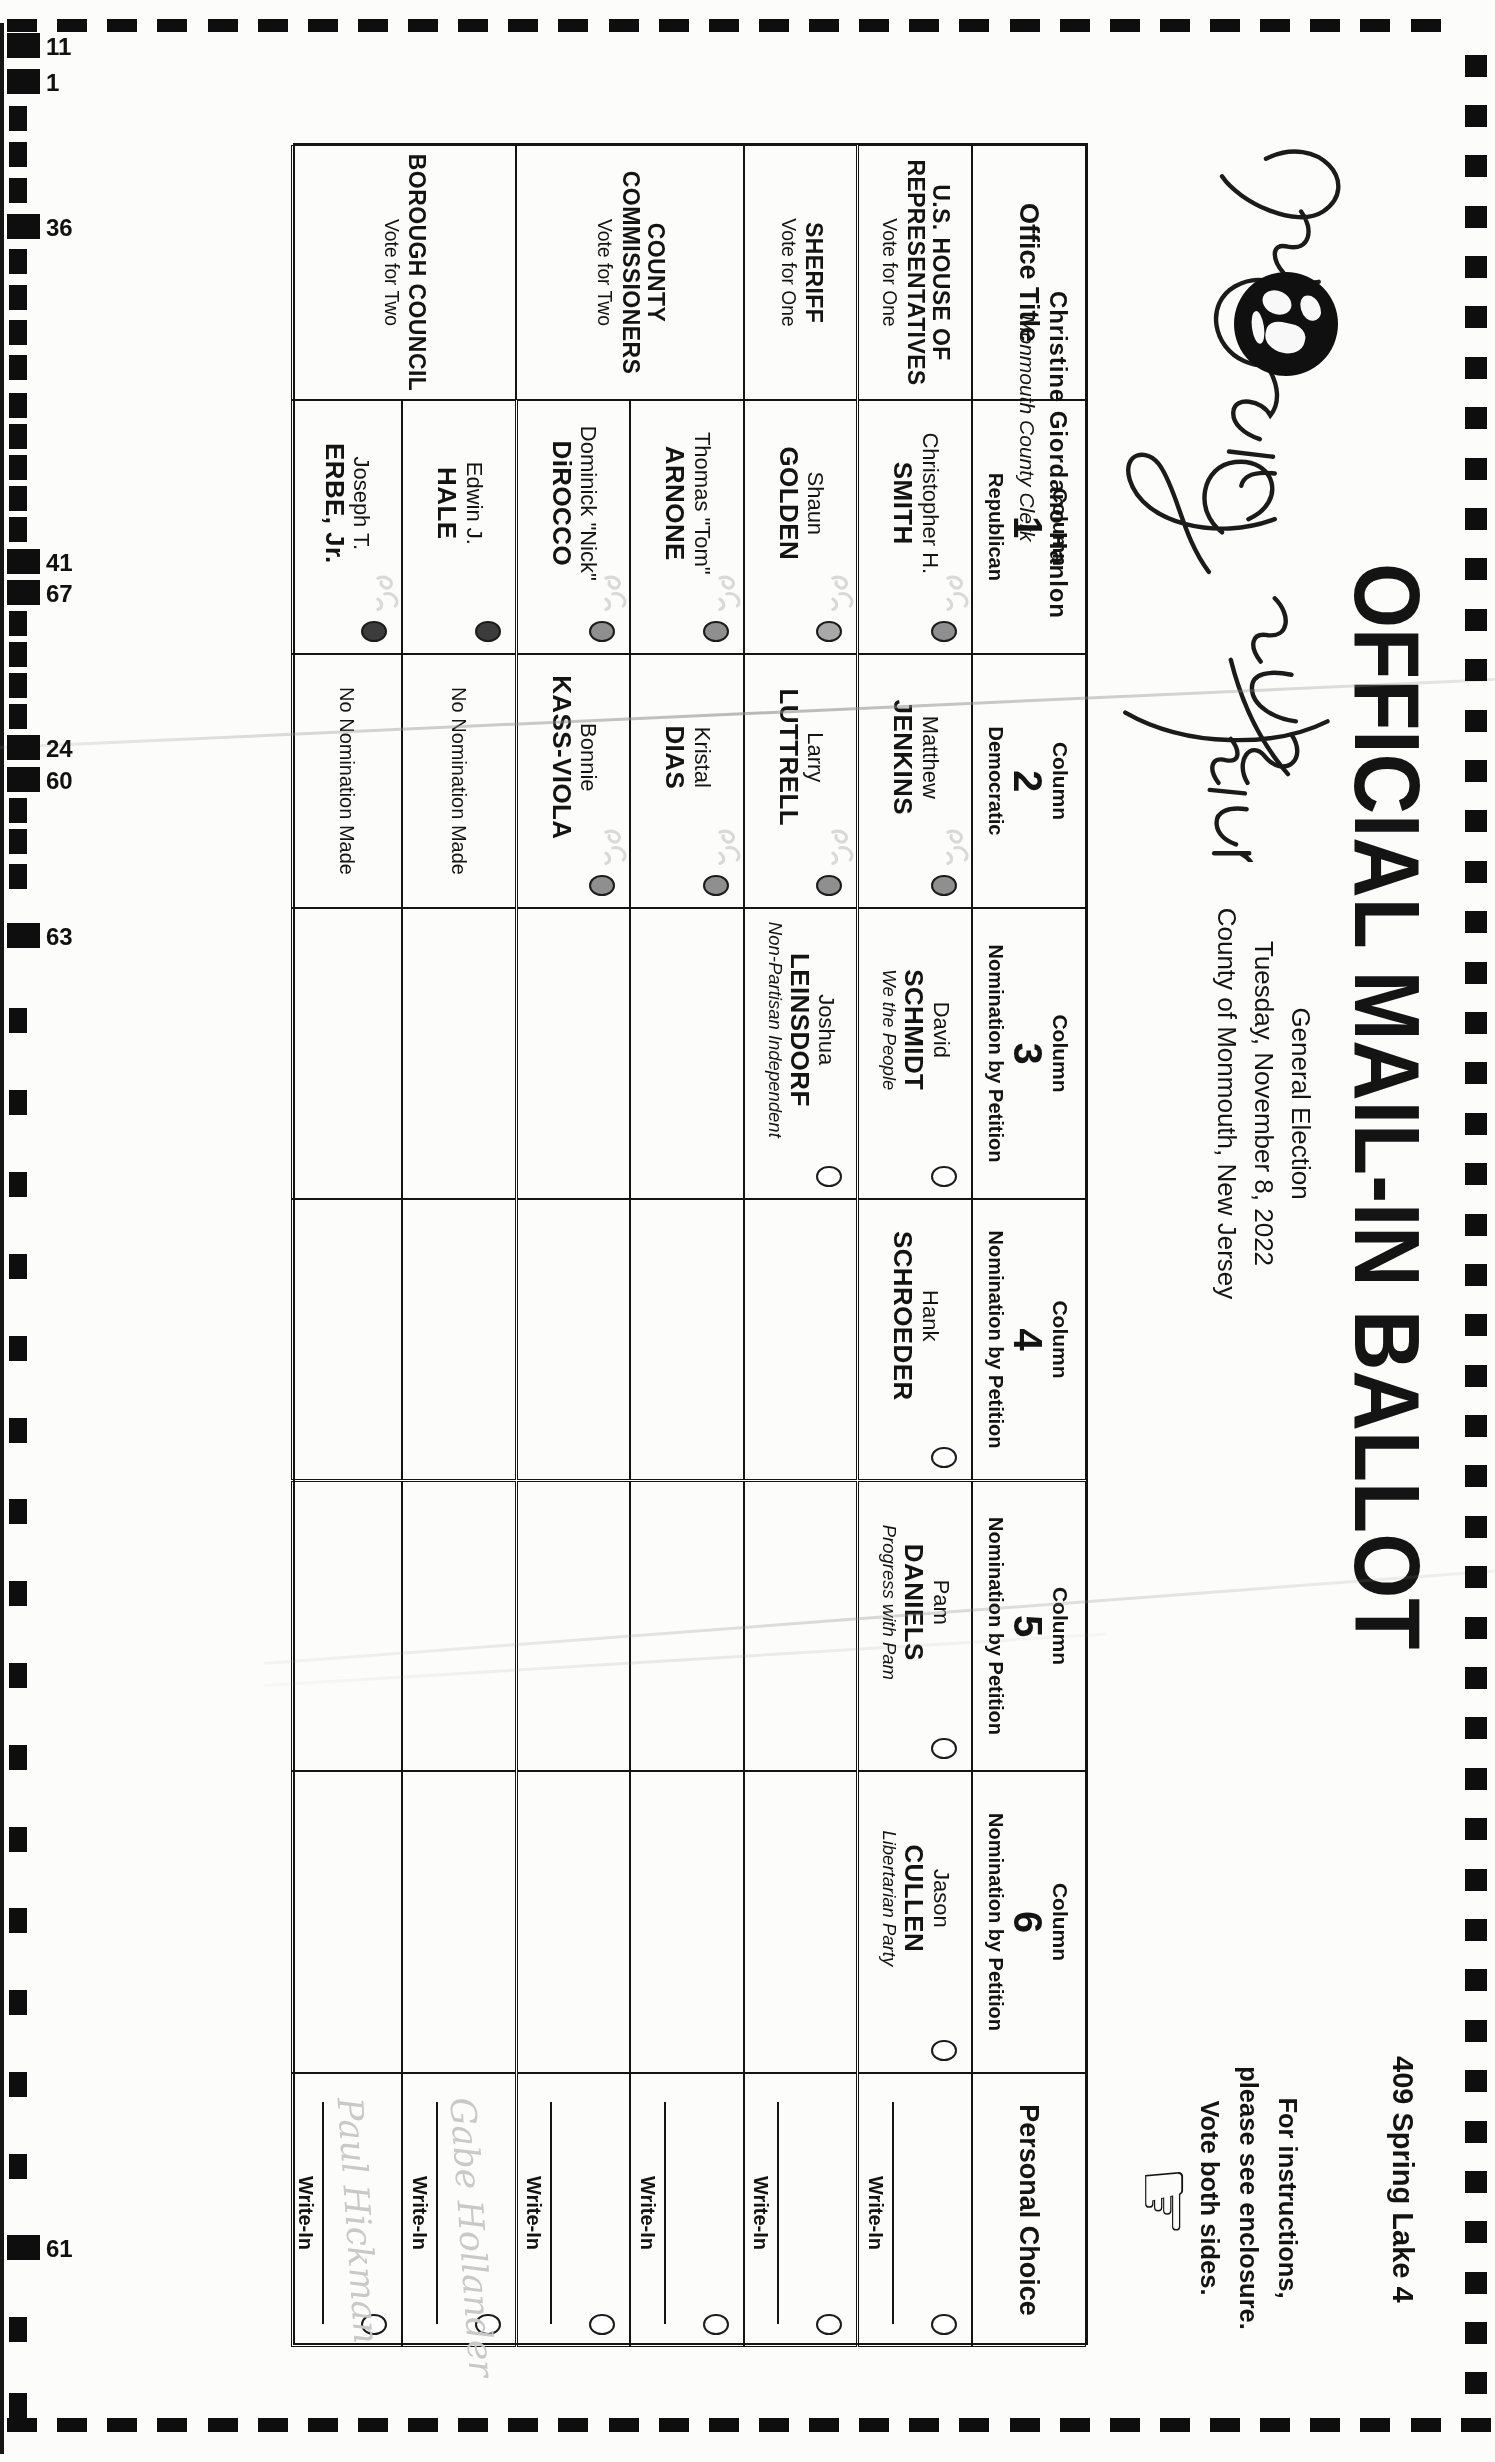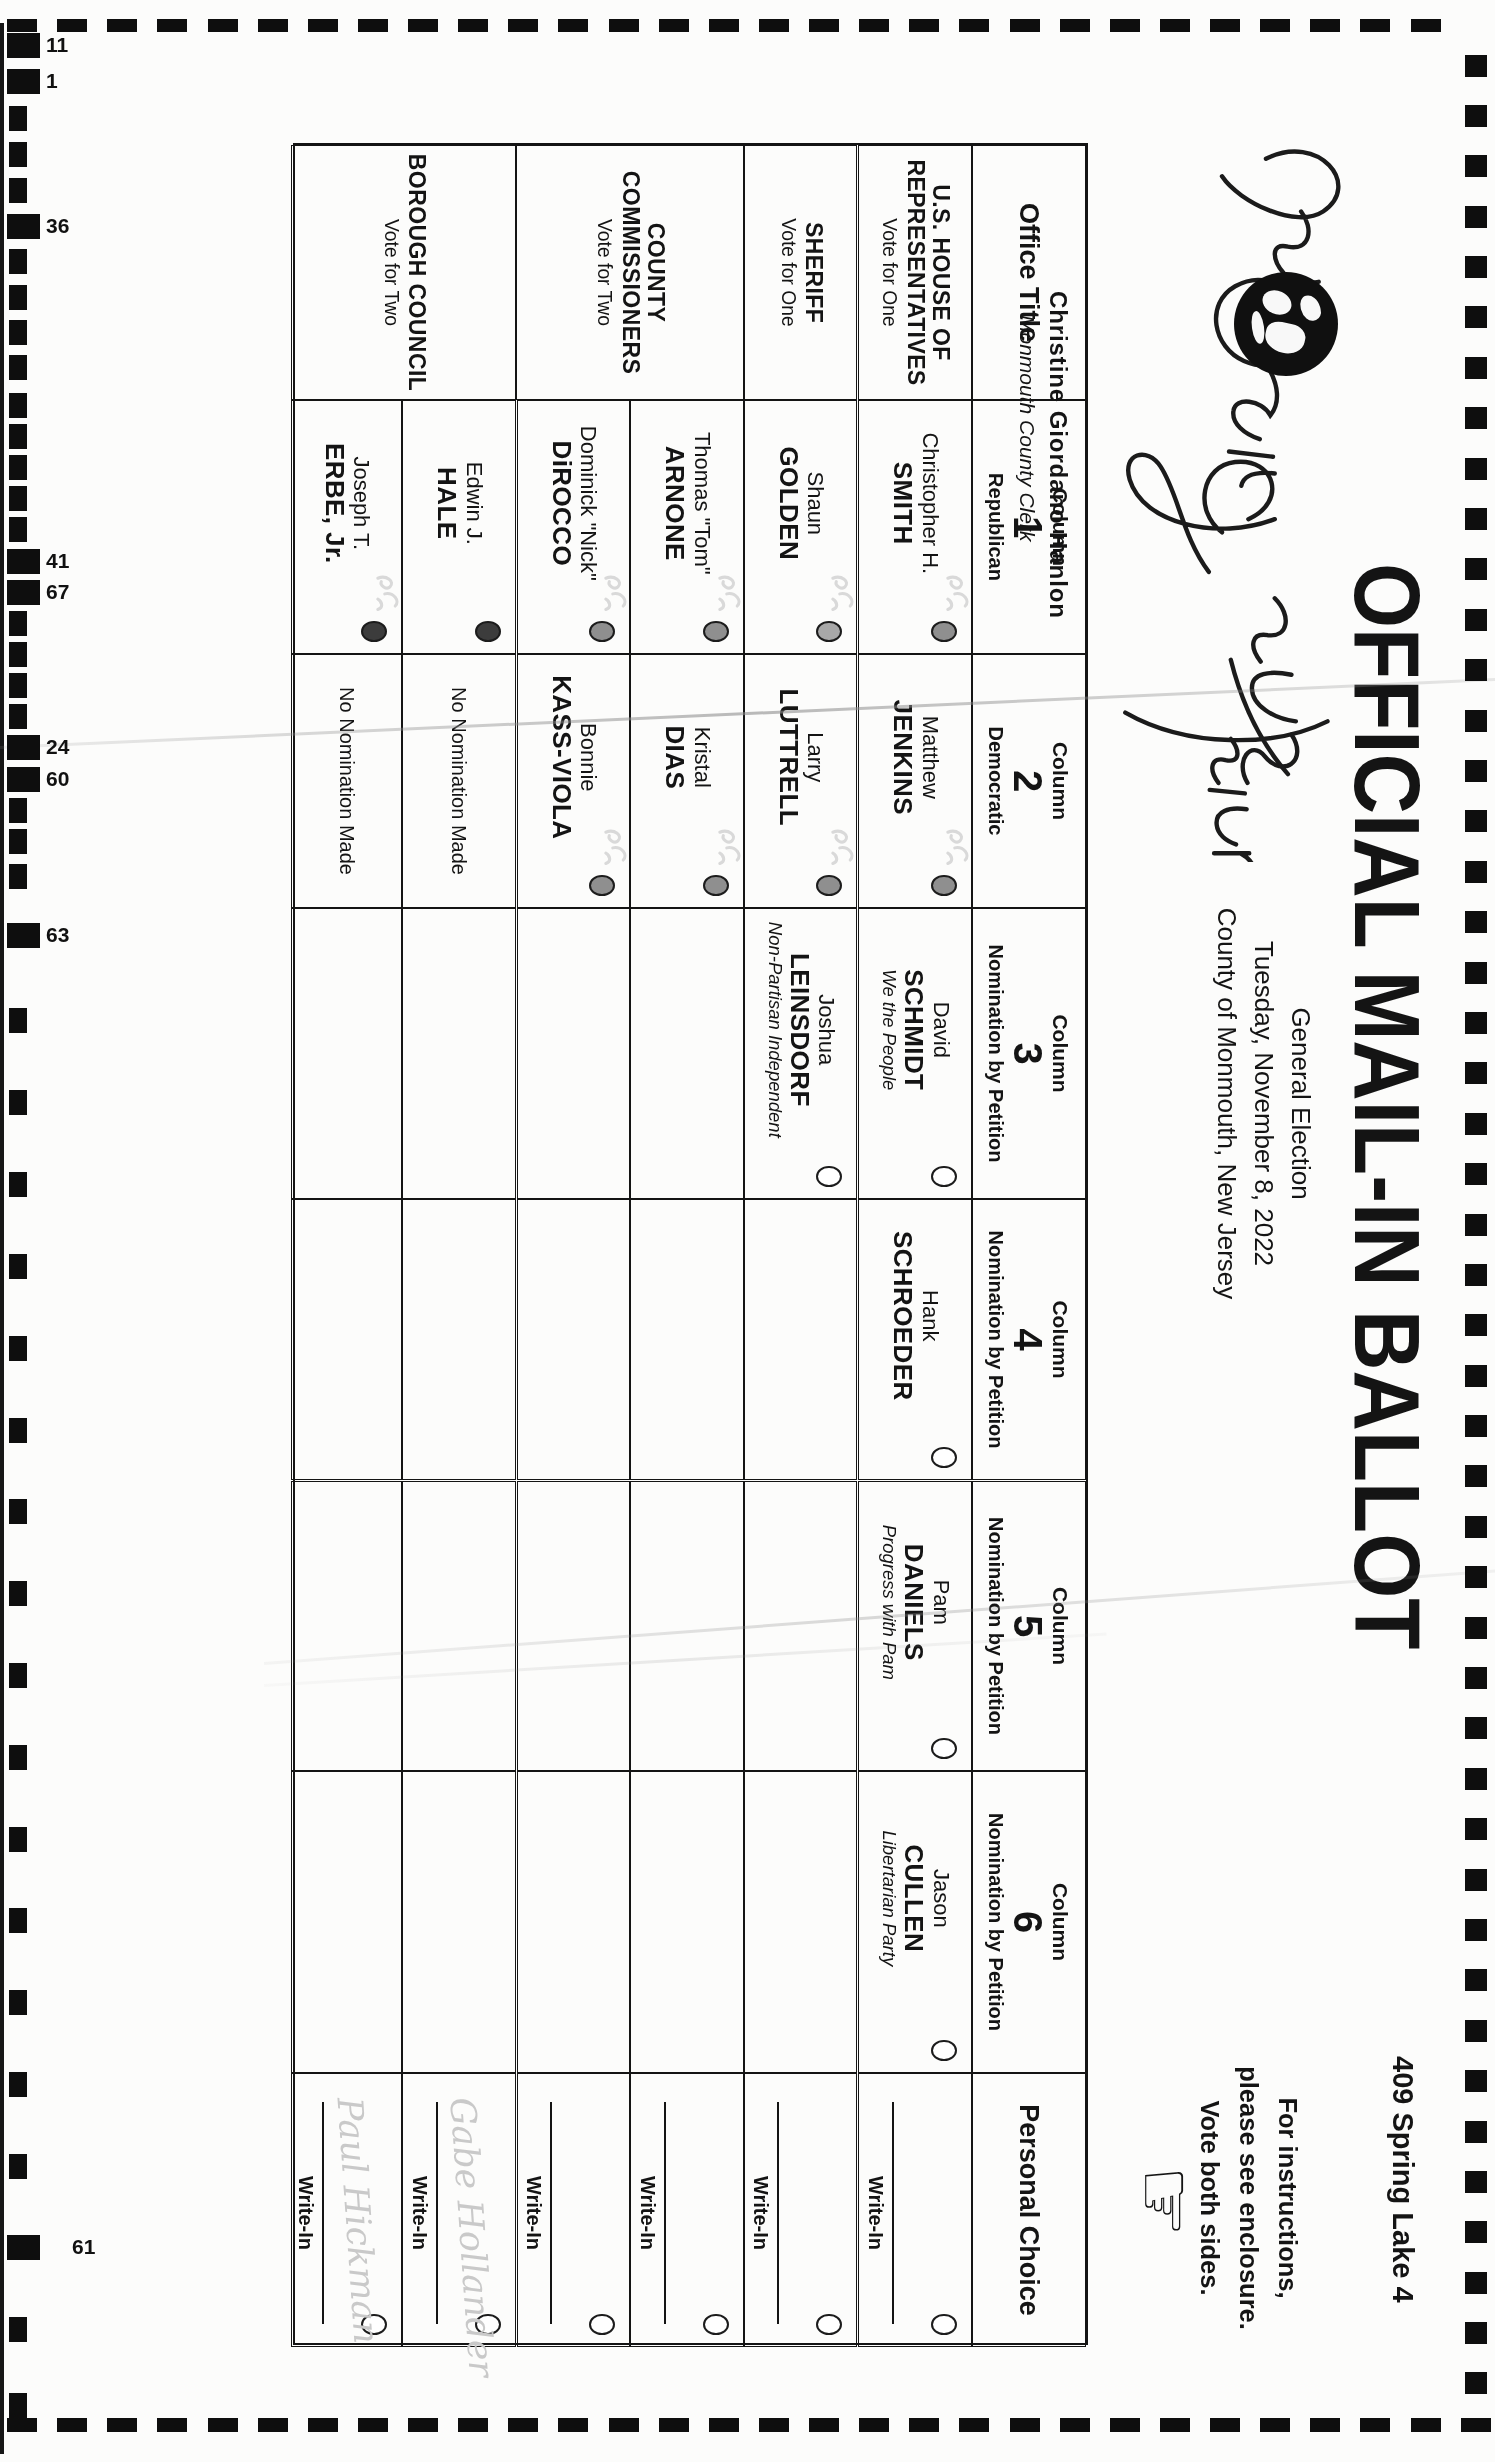--- a/index.html
+++ b/index.html
@@ -51,21 +51,21 @@
   .bubble{position:absolute;top:14px;right:11.4px;width:21px;height:25.5px;border:2.6px solid #1c1c1c;border-radius:50%;box-sizing:border-box;}
   .smudge{position:absolute;top:-3.5px;right:40px;width:40px;height:35px;pointer-events:none;}
   
   .pc-rule{position:absolute;left:28px;width:222px;top:77px;border-bottom:2.6px solid #141414;}
   .pc-label{position:absolute;left:28px;width:222px;top:84px;text-align:center;font-size:20px;font-weight:bold;}
   .pc-script{position:absolute;left:23px;top:23px;font-family:"DejaVu Serif",serif;font-style:italic;
              font-size:35px;color:#c9c9c9;white-space:nowrap;transform:rotate(-4deg);}
   
   #overlay{position:absolute;left:0;top:0;width:1495px;height:2462px;}
   .tmark{position:absolute;background:#0e0e0e;}
-  .tnum{position:absolute;left:46px;font-size:21px;font-weight:bold;color:#111;}
+  .tnum{position:absolute;left:46px;font-size:24px;font-weight:bold;color:#111;}
   #edge-left-line{position:absolute;left:0;top:23px;width:3.5px;height:2431px;background:#161616;}
   .crease{position:absolute;height:2.6px;background:linear-gradient(90deg,rgba(150,150,150,.15),rgba(140,140,140,.6),rgba(150,150,150,.2));transform-origin:0 0;}
   #crease1{left:0;top:746px;width:1513px;transform:rotate(-2.6deg);}
   #crease2{left:264px;top:1662px;width:1249px;transform:rotate(-4.3deg);opacity:.55;}
   #crease2b{left:264px;top:1684px;width:844px;transform:rotate(-3.5deg);opacity:.3;}
 </style>
 </head>
 <body>
 
 <div id="sheet">
@@ -515,17 +515,17 @@
     <div class="tmark" style="left: 8.8px; top: 1499px; width: 18.5px; height: 24.6px;"></div>
     <div class="tmark" style="left: 8.8px; top: 1581px; width: 18.5px; height: 24.6px;"></div>
     <div class="tmark" style="left: 8.8px; top: 1663px; width: 18.5px; height: 24.6px;"></div>
     <div class="tmark" style="left: 8.8px; top: 1745px; width: 18.5px; height: 24.6px;"></div>
     <div class="tmark" style="left: 8.8px; top: 1827px; width: 18.5px; height: 24.6px;"></div>
     <div class="tmark" style="left: 8.8px; top: 1908px; width: 18.5px; height: 24.6px;"></div>
     <div class="tmark" style="left: 8.8px; top: 1990px; width: 18.5px; height: 24.6px;"></div>
     <div class="tmark" style="left: 8.8px; top: 2072px; width: 18.5px; height: 24.6px;"></div>
     <div class="tmark" style="left: 8.8px; top: 2154px; width: 18.5px; height: 24.6px;"></div>
     <div class="tmark" style="left: 7px; top: 2235px; width: 33px; height: 24.6px;"></div>
-    <div class="tnum" style="top: 2235px; margin-left: 26px;">61</div>
+    <div class="tnum" style="top: 2235px;">61</div>
     <div class="tmark" style="left: 8.8px; top: 2317px; width: 18.5px; height: 24.6px;"></div>
     <div class="tmark" style="left: 8.8px; top: 2393px; width: 18.5px; height: 24.6px;"></div>
   </div>
 
 
 </body></html>

